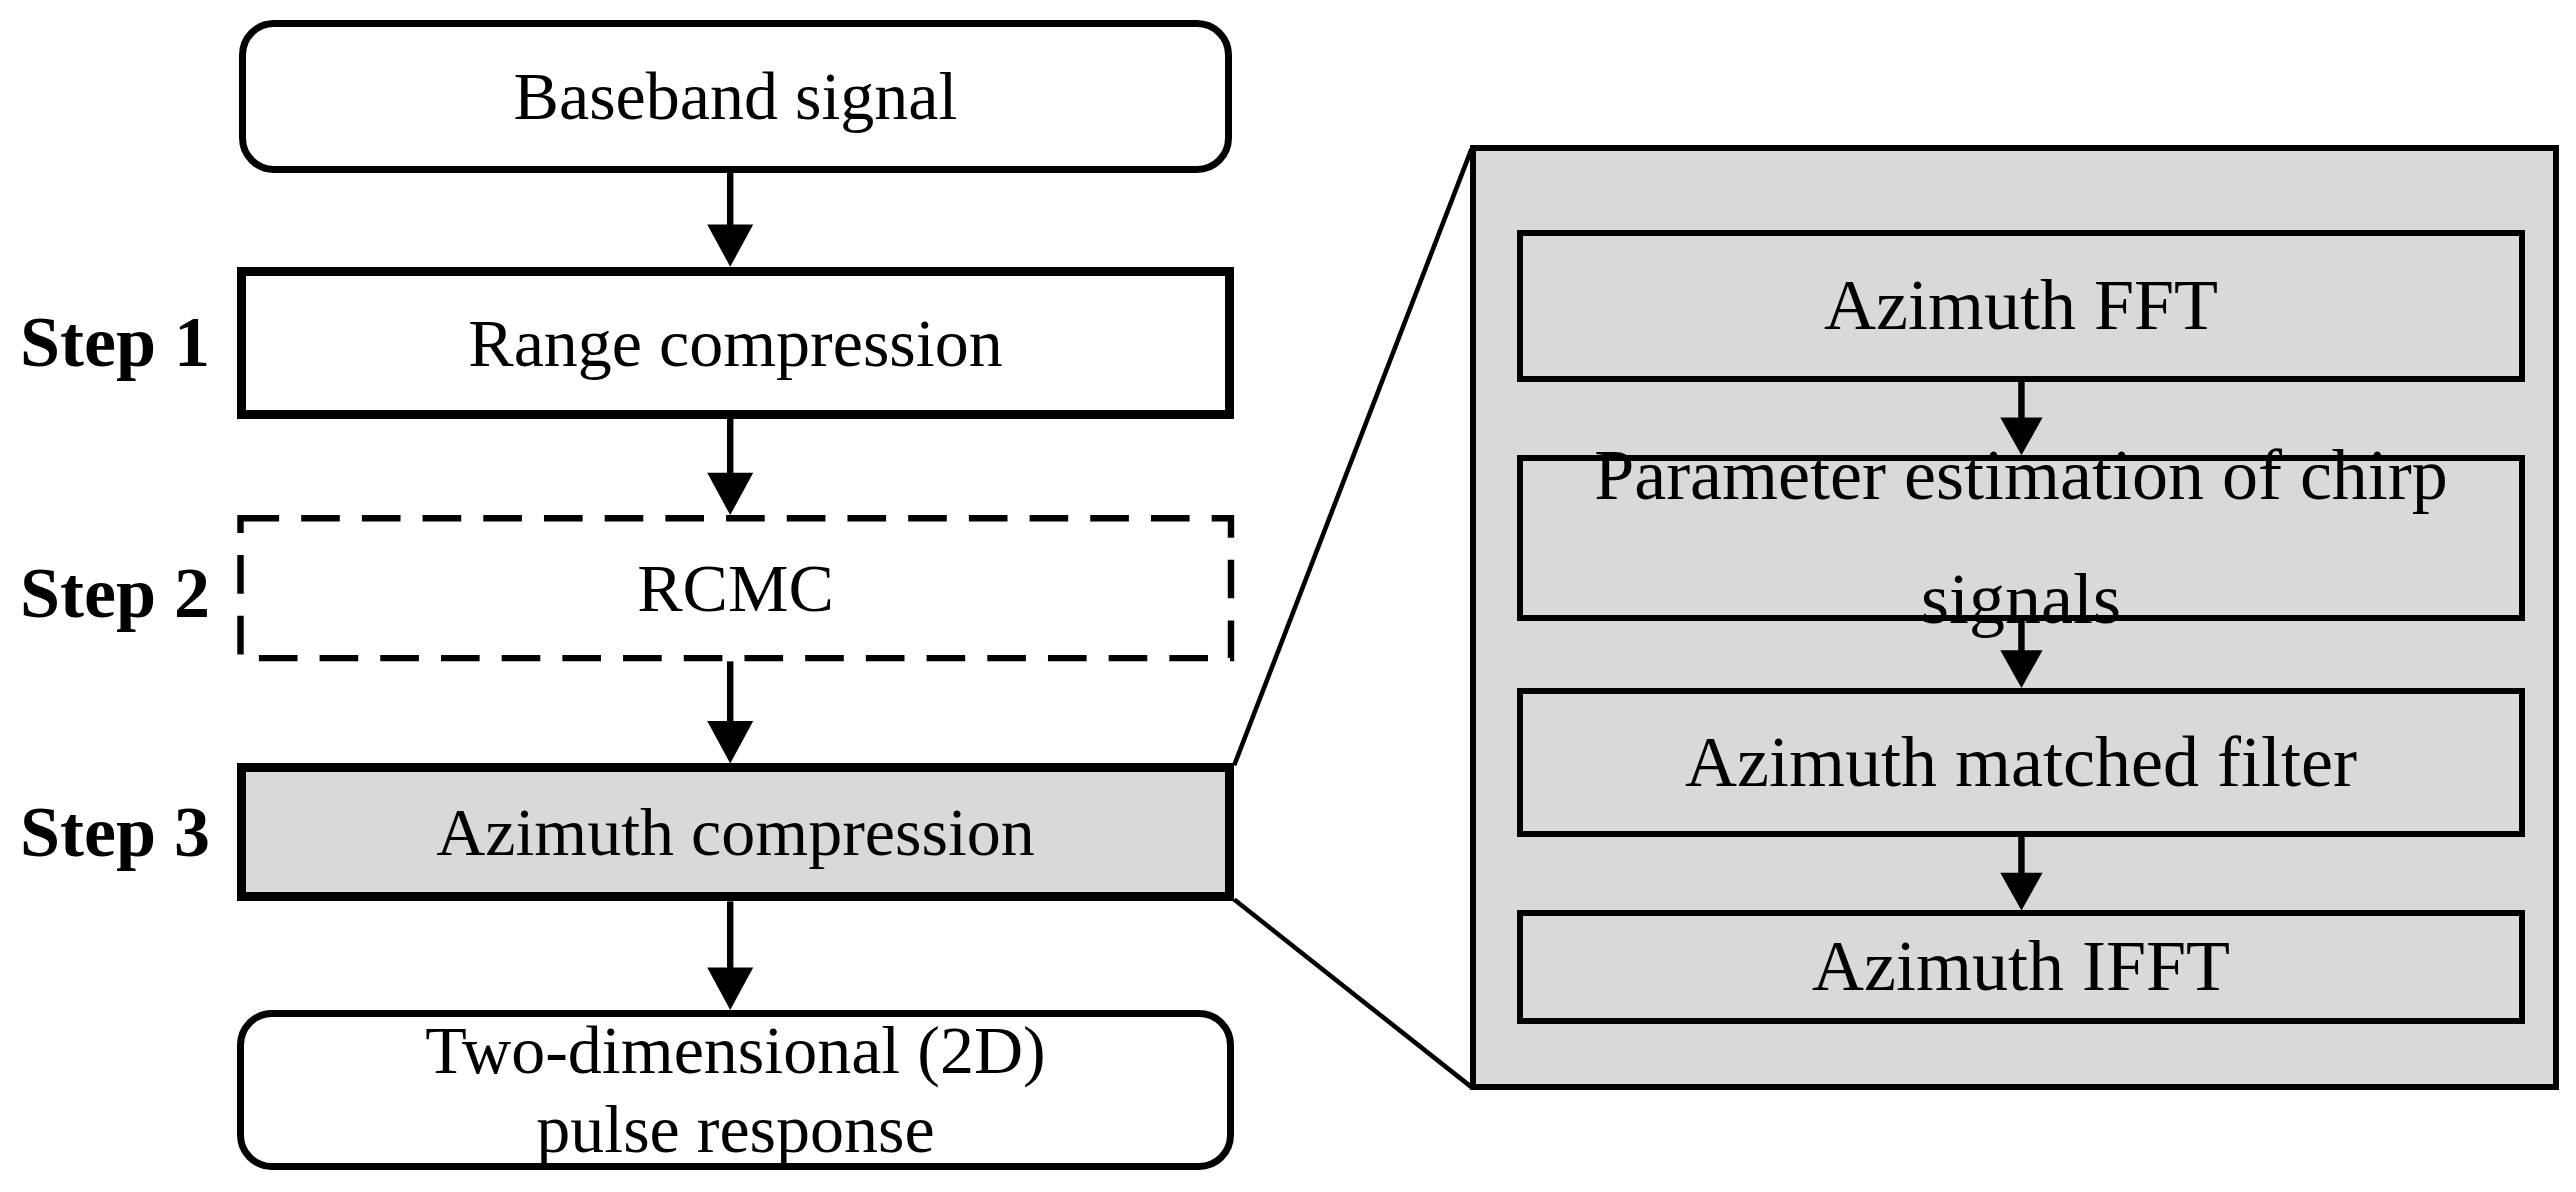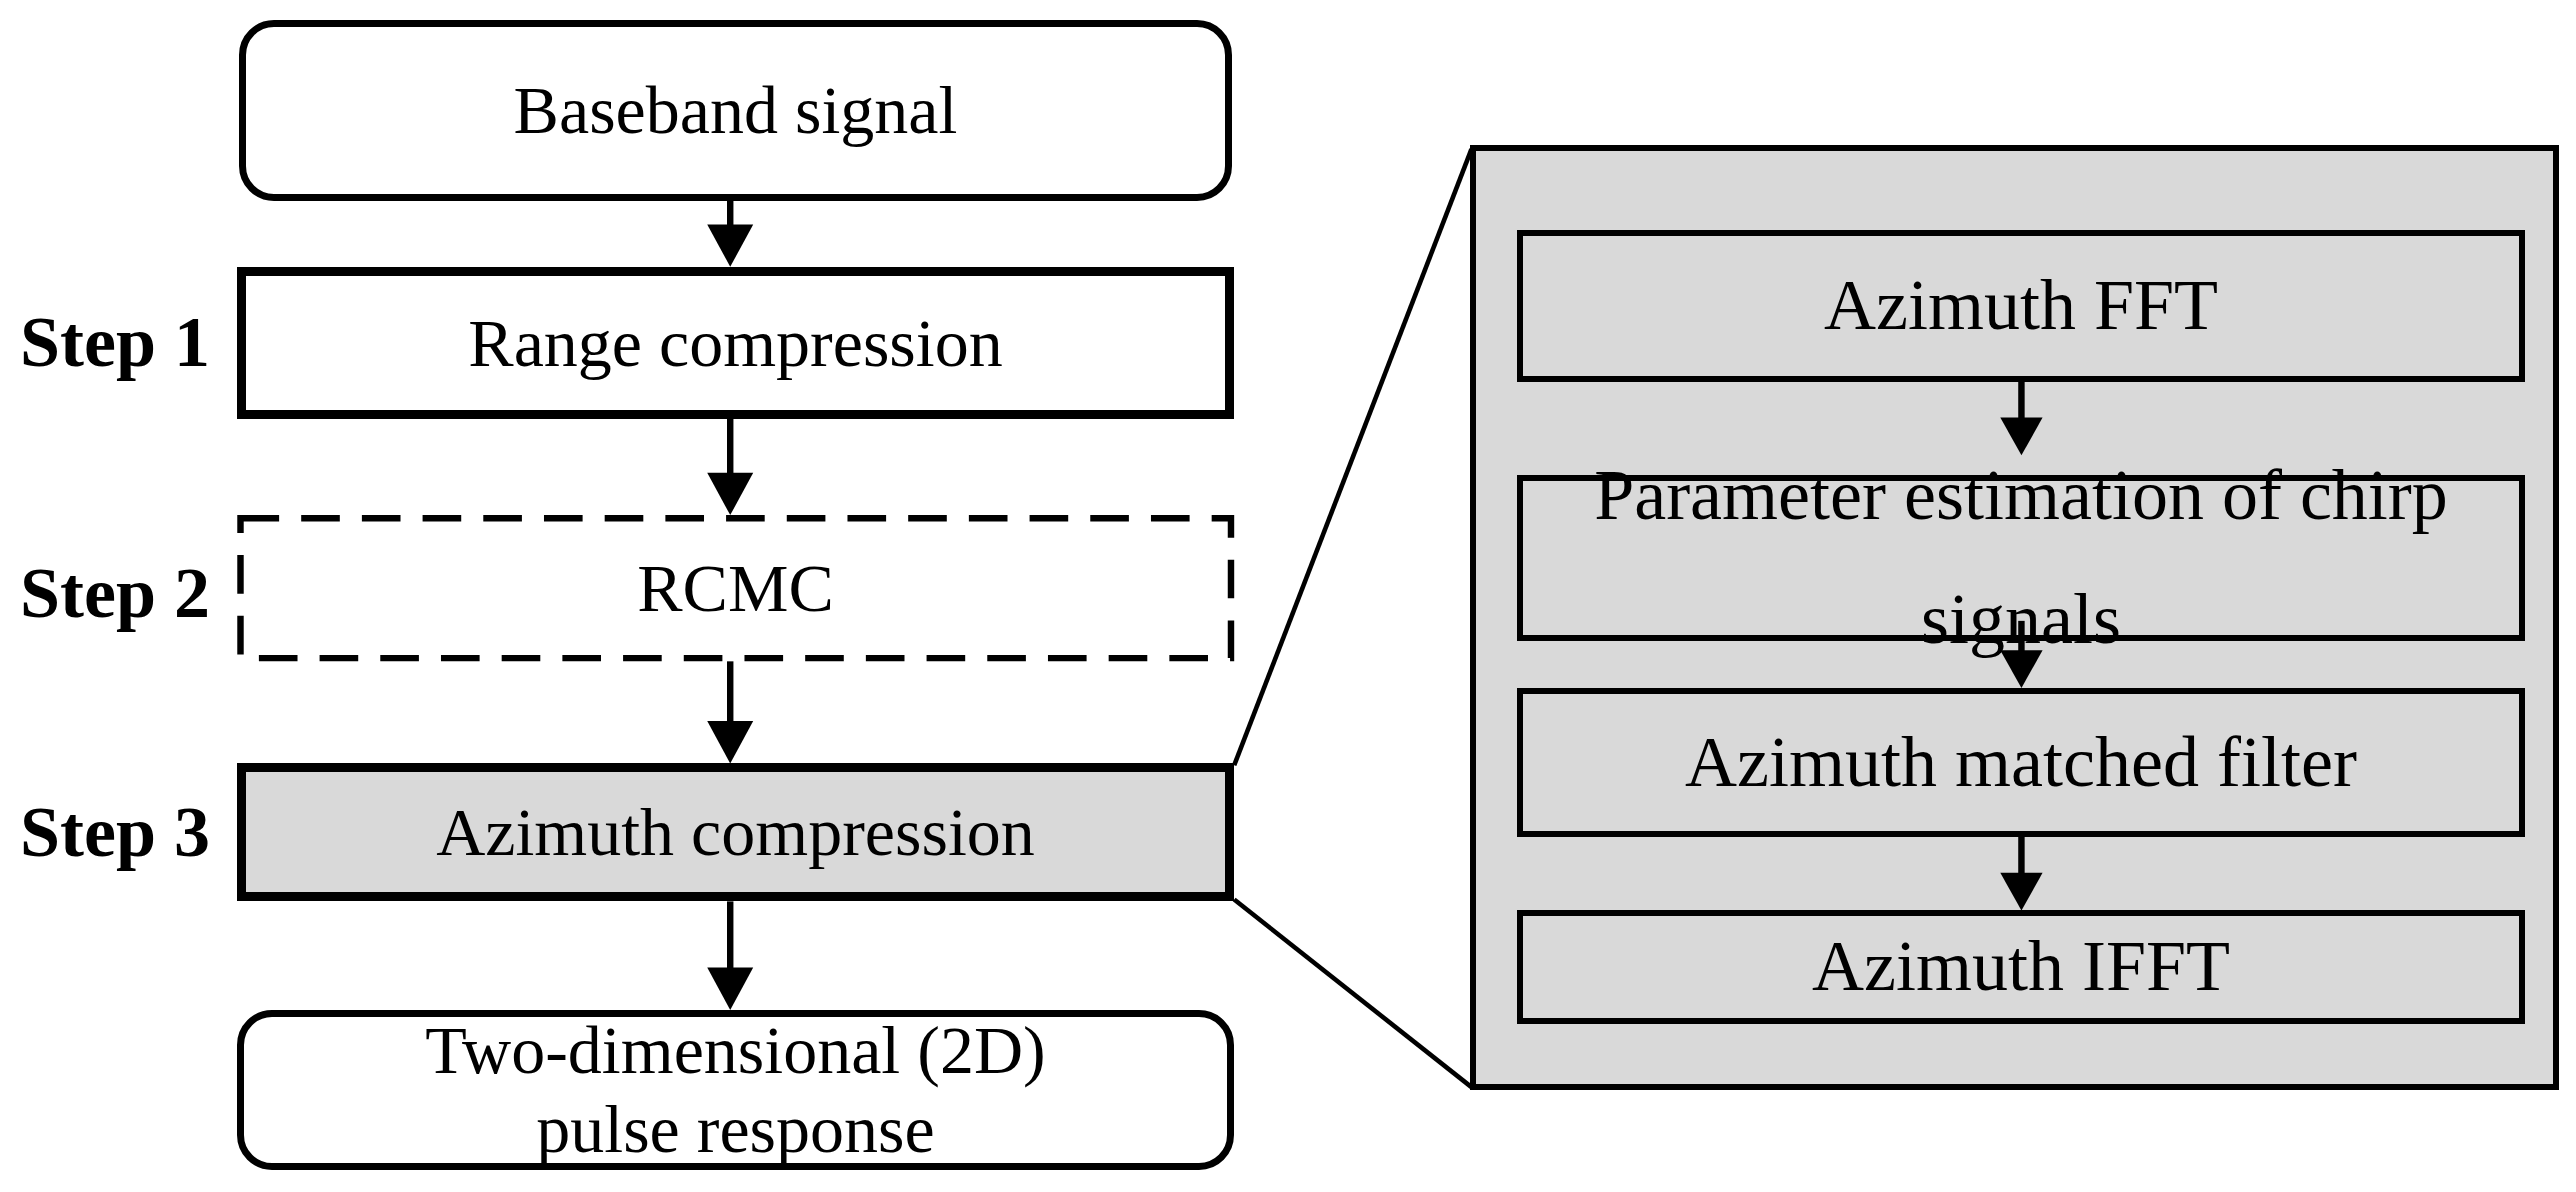--- a/index.html
+++ b/index.html
@@ -115,21 +115,21 @@
     <g>
       <line x1="794" y1="719" x2="794" y2="786" stroke="#000000" stroke-width="7"></line>
       <polygon points="769,784 819,784 794,830" fill="#000000"></polygon>
     </g>
     <g>
       <line x1="794" y1="980" x2="794" y2="1054" stroke="#000000" stroke-width="7"></line>
       <polygon points="769,1052 819,1052 794,1098" fill="#000000"></polygon>
     </g>
   </svg>
 
-  <div class="node rounded" style="left:239px; top:20px; width:993px; height:181px;">
+  <div class="node rounded" style="left:239px; top:20px; width:993px; height:153px;">
     <span>Baseband signal</span>
   </div>
 
   <div class="step-label" style="left:0px; top:296px;">
     <span>Step 1</span>
   </div>
   <div class="node" style="left:237px; top:267px; width:997px; height:152px;">
     <span>Range compression</span>
   </div>
 
@@ -151,21 +151,21 @@
     <span>Two-dimensional (2D)</span>
     <span>pulse response</span>
   </div>
 
   <div id="detail-panel"></div>
 
   <div class="detail-node" style="top:230px; height:152px;">
     <span>Azimuth FFT</span>
   </div>
 
-  <div class="detail-node" style="top:475px; height:166px;gap:40px;">
+  <div class="detail-node" style="top:455px; height:166px;gap:40px;">
     <span>Parameter estimation of chirp</span>
     <span>signals</span>
   </div>
 
   <div class="detail-node" style="top:688px; height:149px;">
     <span>Azimuth matched filter</span>
   </div>
 
   <div class="detail-node" style="top:910px; height:114px;">
     <span>Azimuth IFFT</span>

